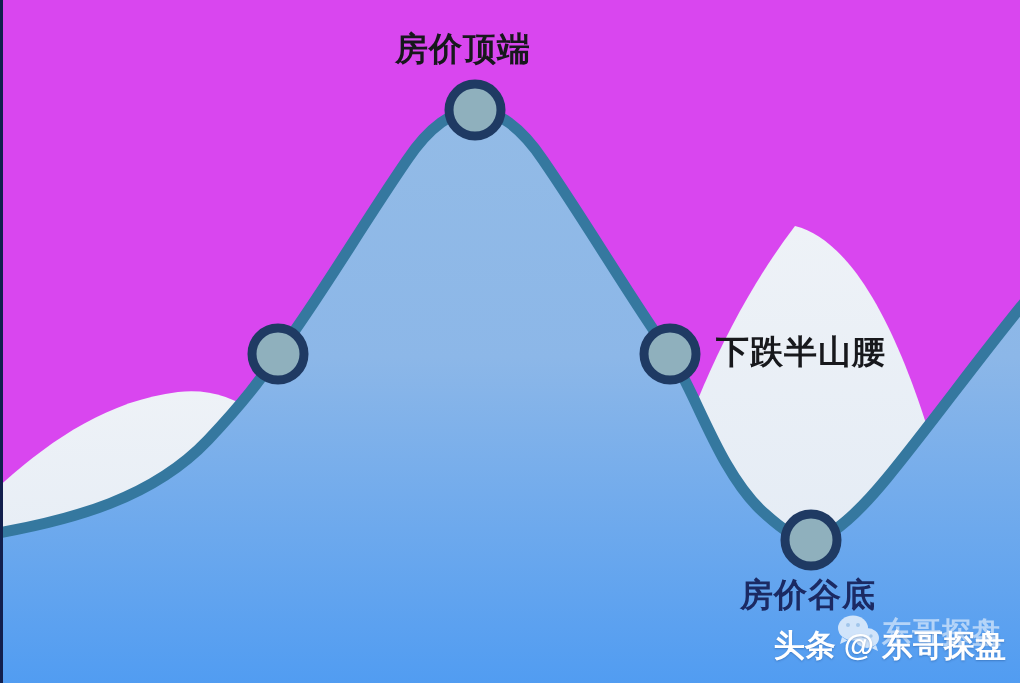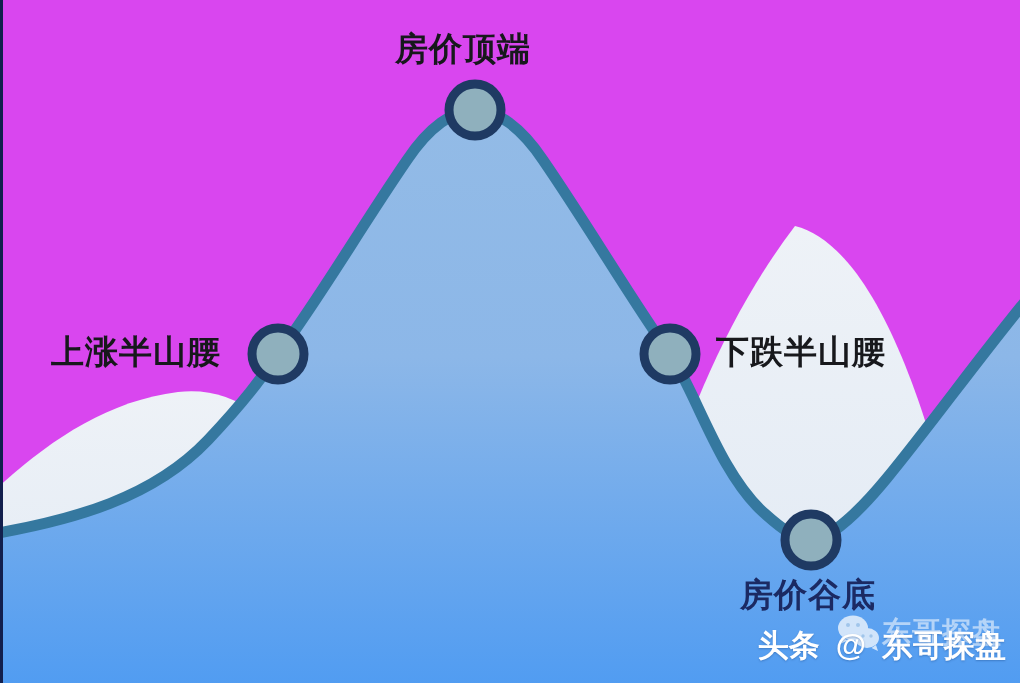--- a/index.html
+++ b/index.html
@@ -55,21 +55,21 @@
     right: 14px;
     bottom: 12px;
     height: 52px;
     display: flex;
     align-items: center;
     gap: 6px;
   }
   #watermark-main {
     display: flex;
     align-items: center;
-    gap: 16px;
+    gap: 8px;
     font-family: "Liberation Sans", "DejaVu Sans", sans-serif;
     font-weight: 700;
     font-size: 31px;
     color: #ffffff;
     line-height: 1;
     text-shadow: 0 1px 2px rgba(20,60,120,0.35);
   }
   #watermark-ghost {
     position: absolute;
     right: 18px;
@@ -164,21 +164,20 @@
       </g>
       <g>
         <circle cx="808" cy="540" r="26" fill="#8fb0bd" stroke="#1f3a63" stroke-width="9"></circle>
       </g>
 
     </g>
   </svg>
 
   <div id="label-peak" class="anno anno-dark">房价顶端</div>
 
-  <div id="label-rise" class="anno anno-dark">上涨半山腰</div>
 
   <div id="label-fall" class="anno anno-dark">下跌半山腰</div>
 
   <div id="label-bottom" class="anno anno-navy">房价谷底</div>
 
   <div id="watermark-ghost">东哥探盘</div>
 
   <svg id="watermark-badge" viewBox="0 0 44 40">
     <ellipse cx="17" cy="15" rx="15" ry="12.5" fill="#ffffff"></ellipse>
     <path d="M6 24 L4 31 L11.5 27.5 Z" fill="#ffffff"></path>

